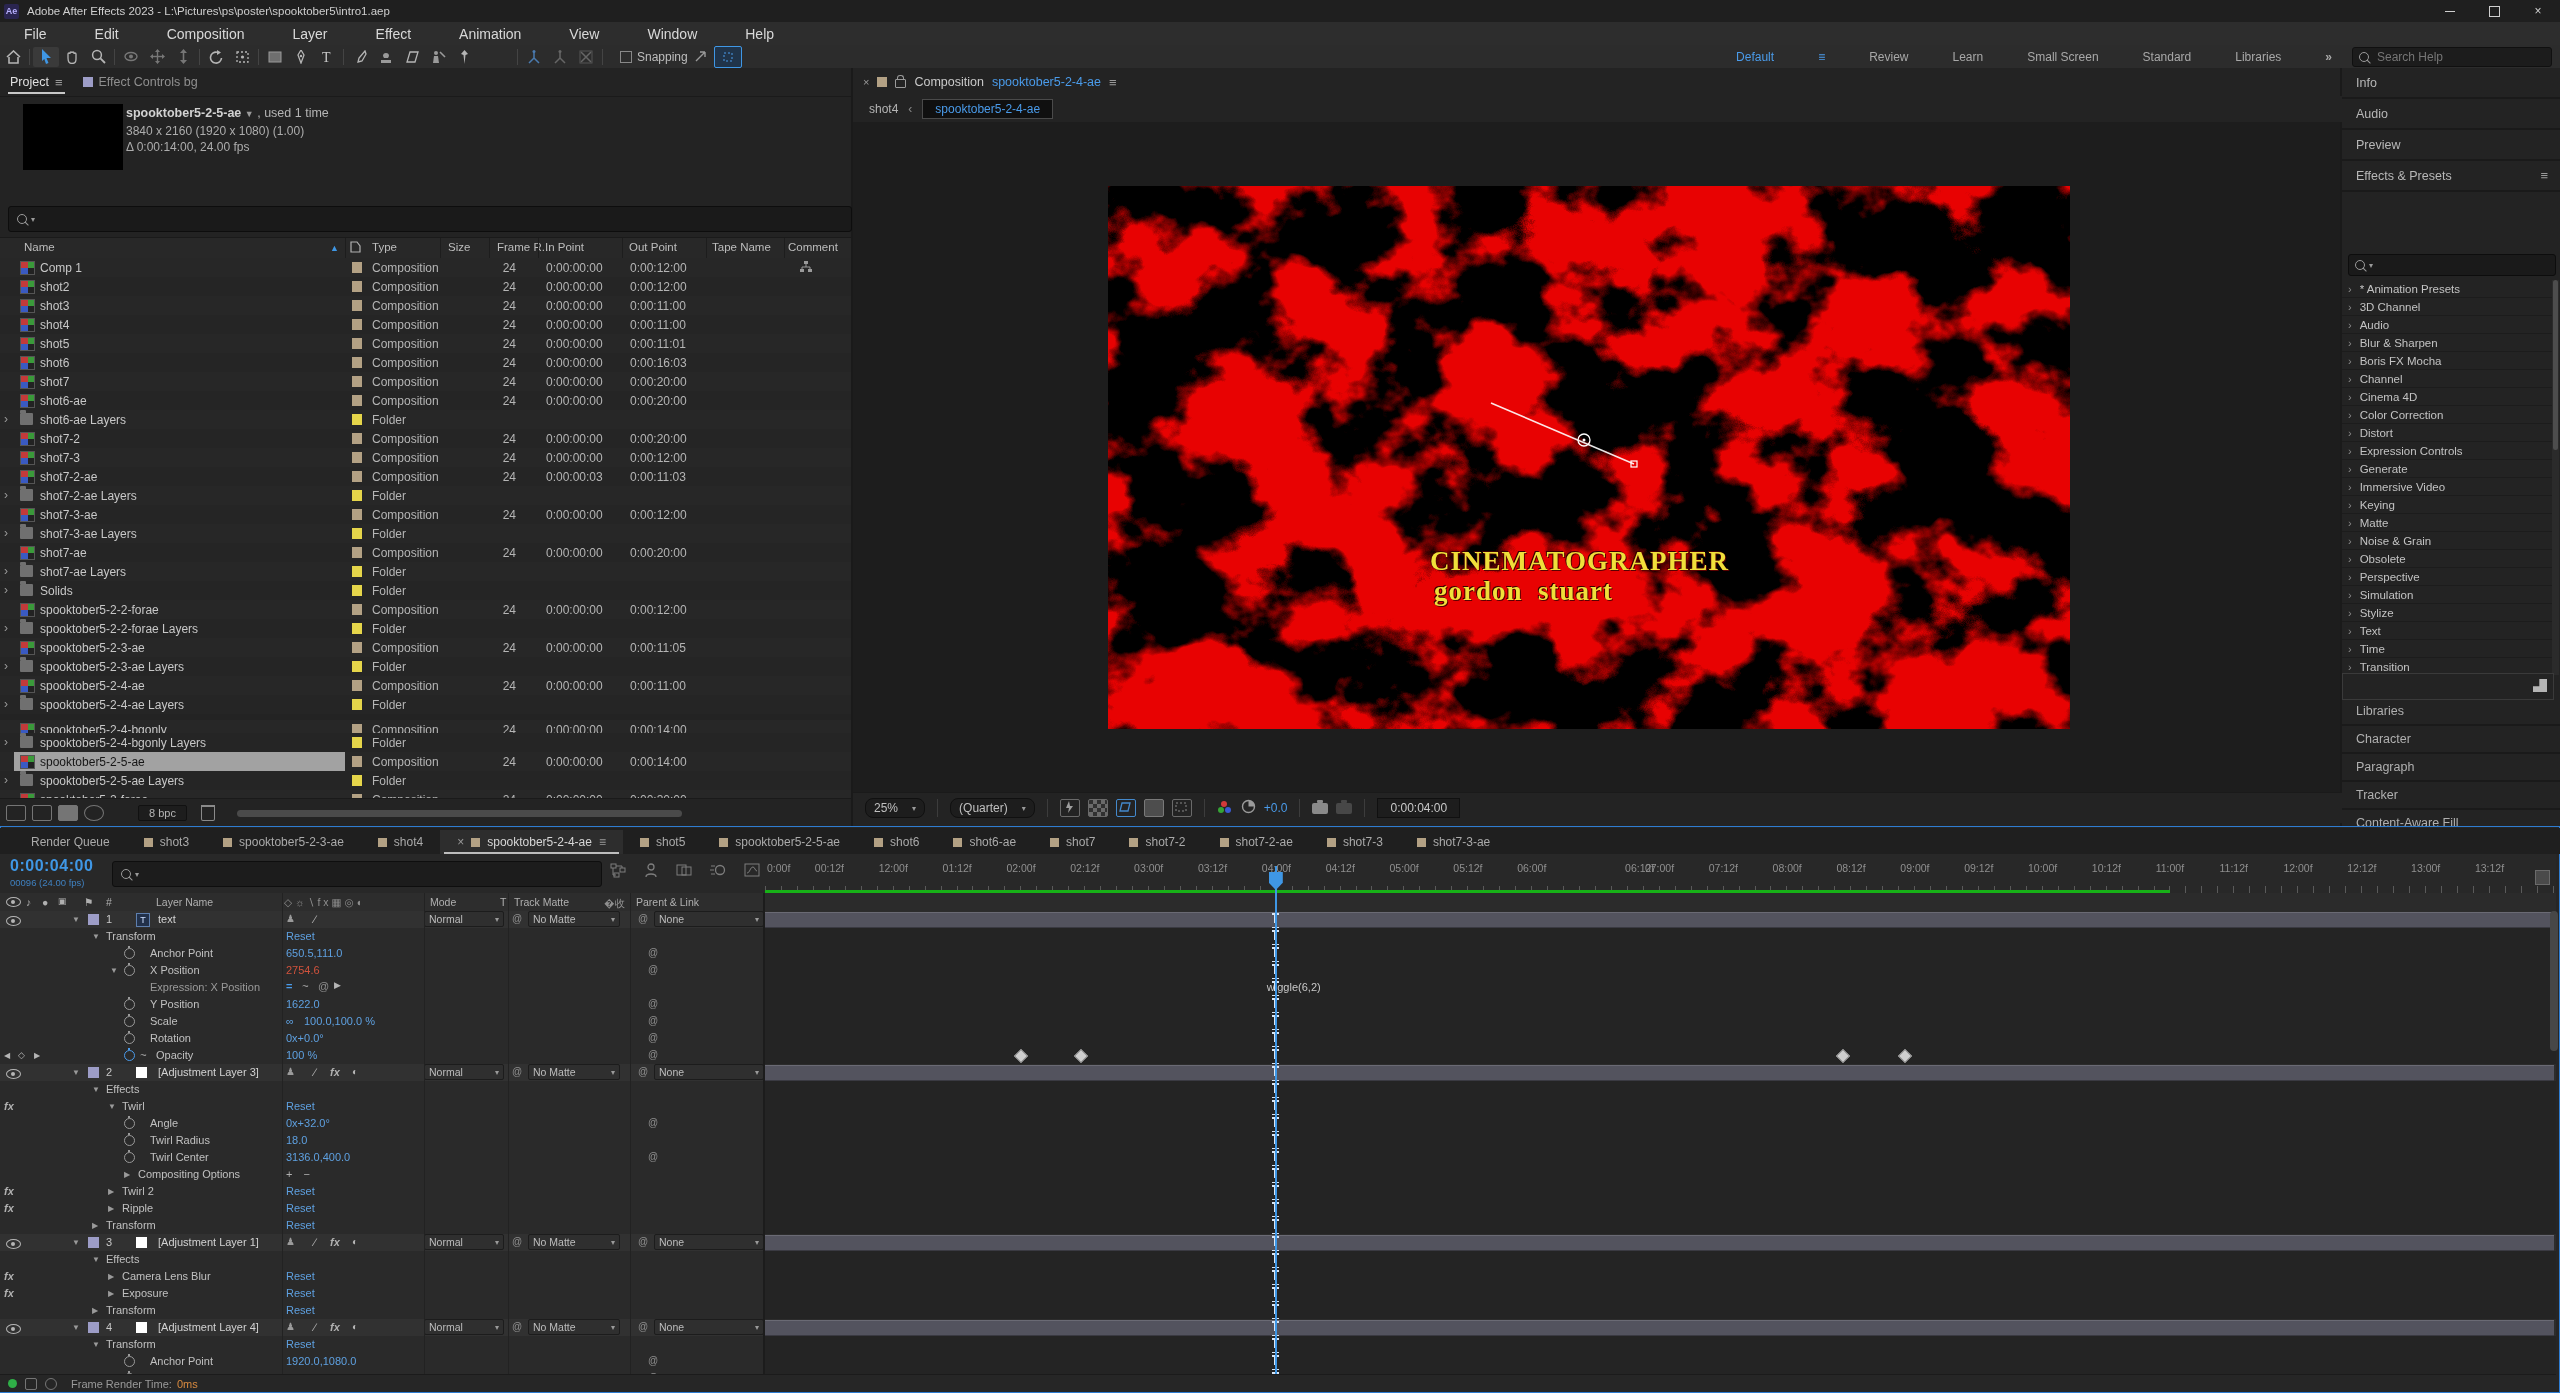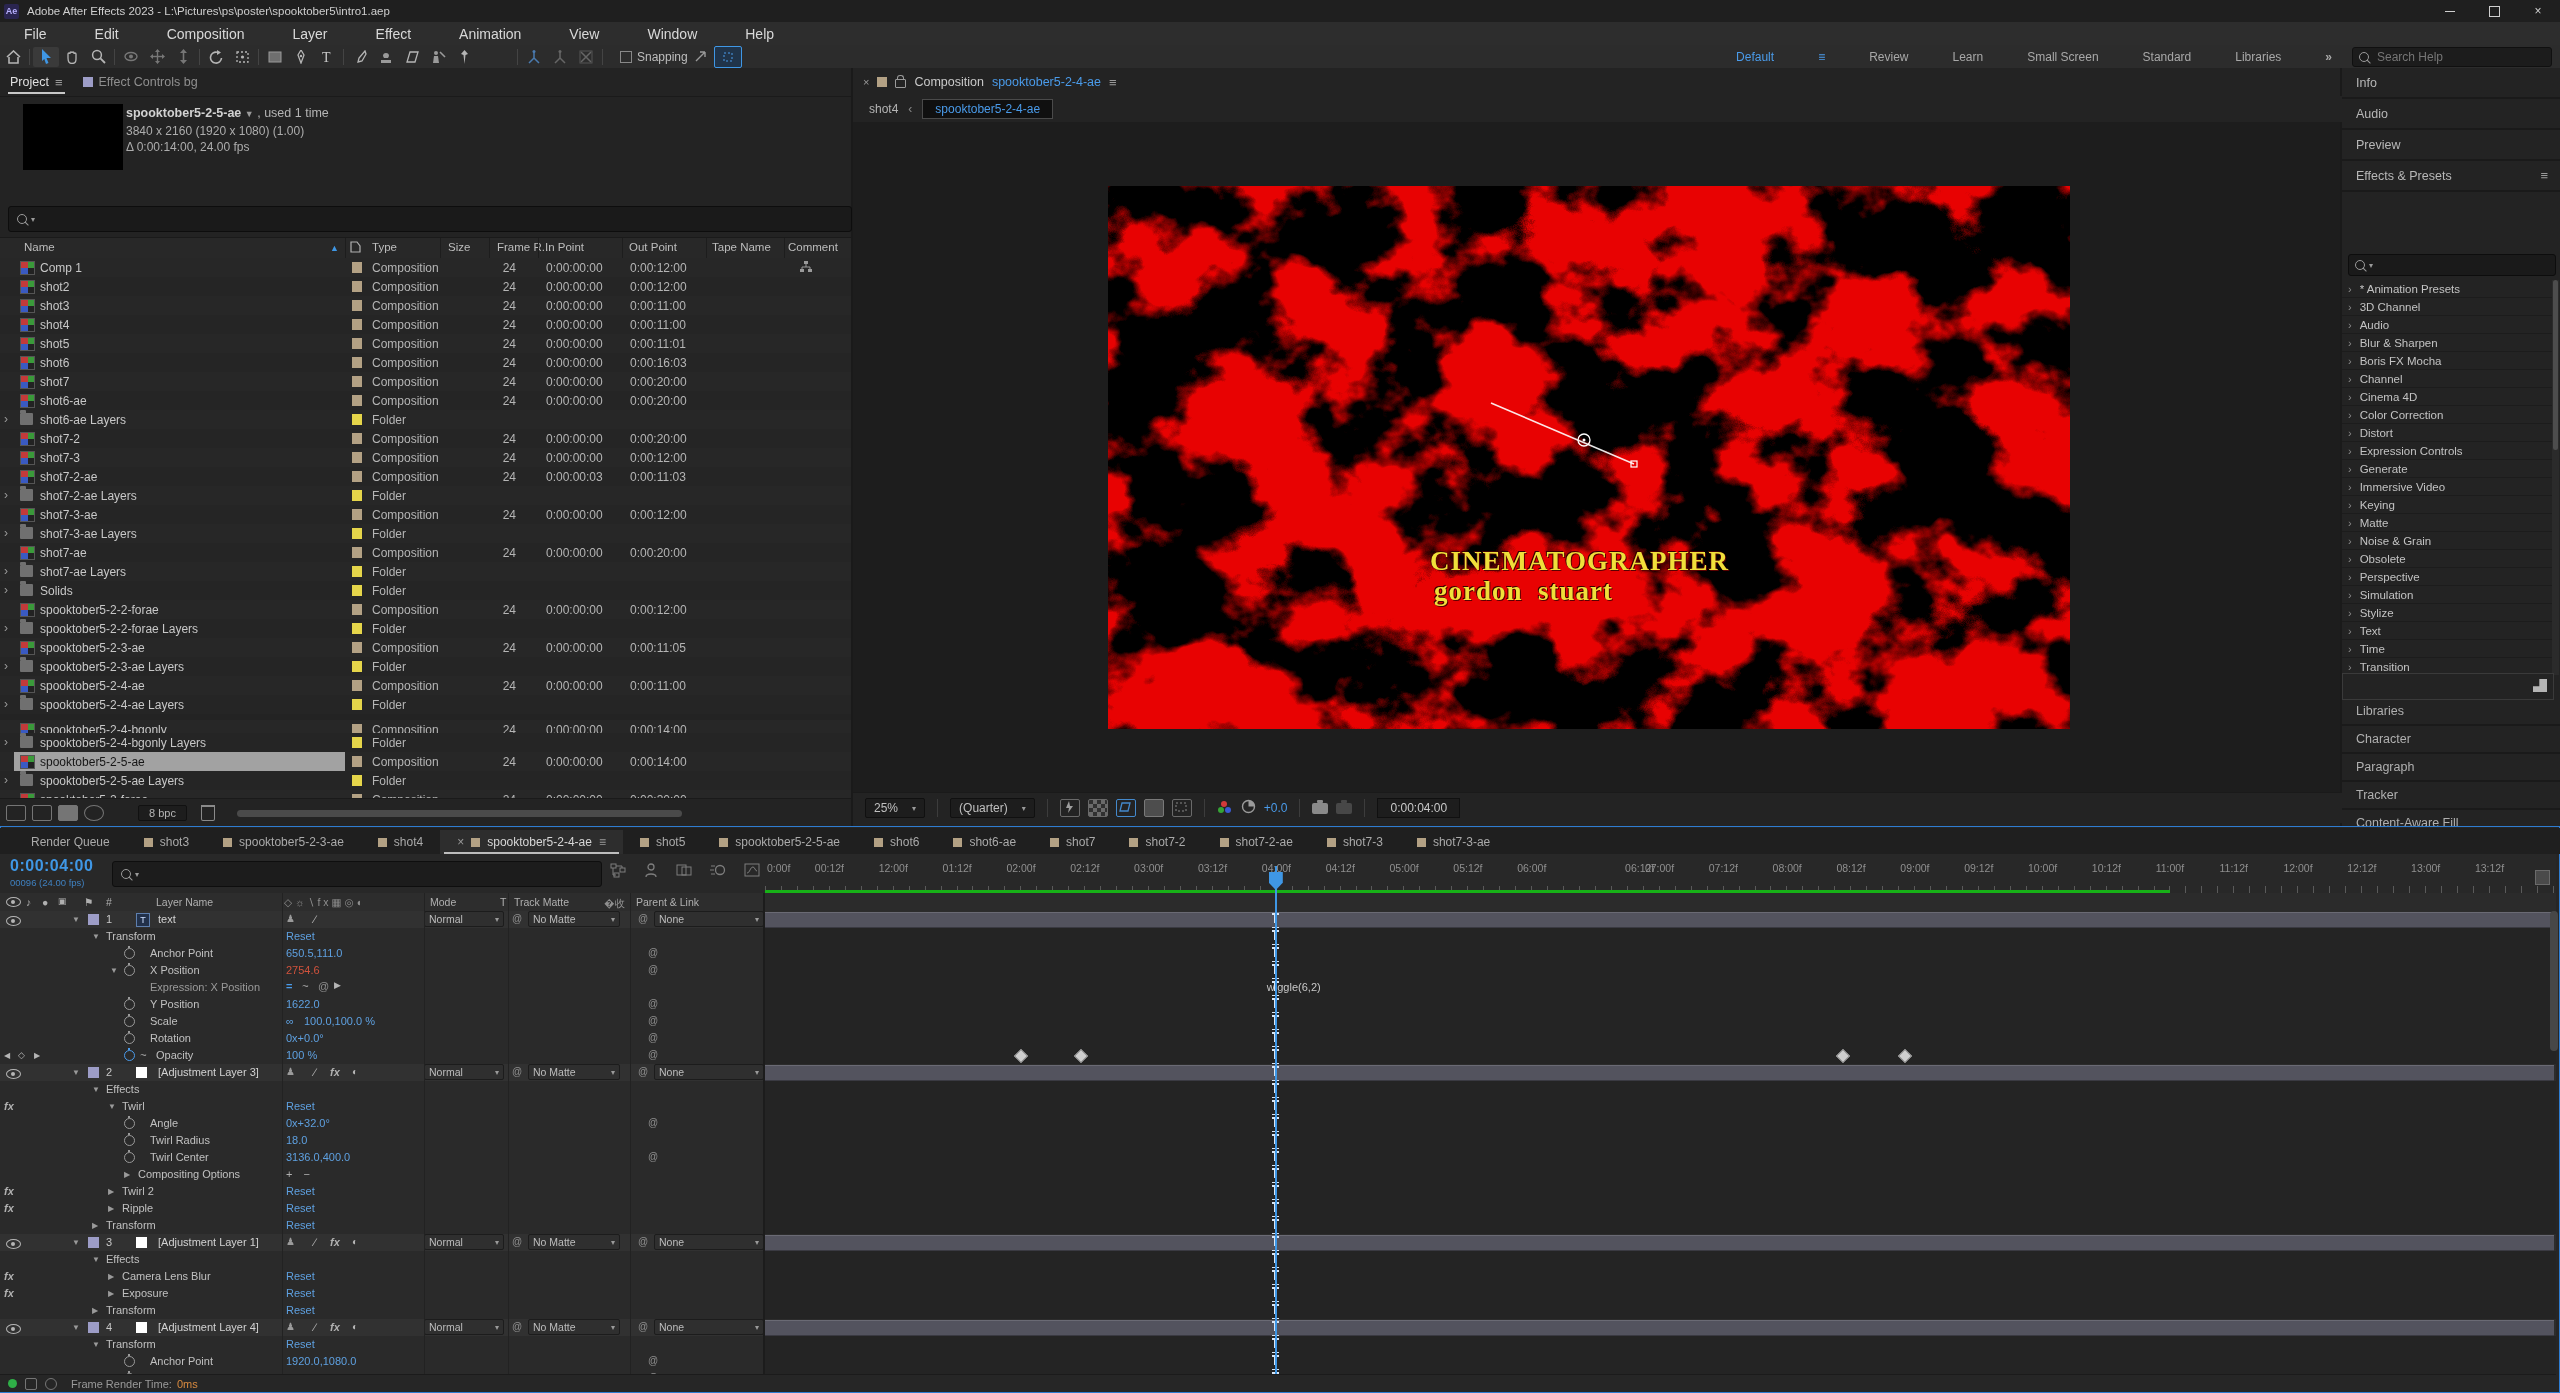--- a/index.html
+++ b/index.html
@@ -96,21 +96,21 @@
   #crumb-chip{background:#101010;border:1px solid #4a4a4a;padding:2px 12px;color:#4a9bea;font-size:12px}
   #viewport{position:absolute;left:0;top:54px;width:100%;height:670px;background:#1d1d1d;overflow:hidden}
   #comp-image{position:absolute;left:255px;top:64px;width:962px;height:543px;background:#e80202;overflow:hidden}
   #comp-image svg.noise{position:absolute;left:0;top:0}
   .cine-line{position:absolute;font-family:"Liberation Serif",serif;font-weight:bold;color:#f0df3a;
              text-shadow:1px 1px 0 #5a0000, -1px -1px 0 #3a0000;white-space:pre}
   #cine1{left:322px;top:360px;font-size:27px;letter-spacing:1px}
   #cine2{left:326px;top:390px;font-size:27px;letter-spacing:1px}
   #path-widget{position:absolute;left:0;top:0;pointer-events:none}
   #comp-ctrl{position:absolute;left:0;top:724px;width:100%;height:30px;background:#232323;border-top:1px solid #1a1a1a;display:flex;align-items:center;gap:8px;padding-left:12px;font-size:12px;color:#c0c0c0}
-  .dd{display:flex;align-items:center;gap:14px;background:#1d1d1d;border:1px solid #101010;border-radius:2px;padding:2px 8px}
+  .dd{display:flex;align-items:center;gap:14px;background:#1d1d1d;border:1px solid #101010;border-radius:8px;padding:2px 8px}
   .dd .tri-sm{font-size:8px}
   .ctrl-sep{width:1px;height:18px;background:#3c3c3c;margin:0 4px}
   .cicon{width:18px;height:16px;border:1px solid #777;border-radius:2px;position:relative;opacity:.85}
   .cicon.blue{border-color:#4a9bea}
   .cicon.dark{background:#555;border-color:#888}
   .rgb-dots{position:relative;width:16px;height:16px}
   .rgb-dots i{position:absolute;width:6px;height:6px;border-radius:50%}
   .rgb-dots .r{background:#d23a3a;left:4px;top:1px}.rgb-dots .g{background:#35a435;left:1px;top:7px}.rgb-dots .b{background:#3a5ad2;left:8px;top:7px}
   .exposure{color:#4a9bea}
   .cam{width:16px;height:11px;background:#8a8a8a;border-radius:2px;position:relative}

